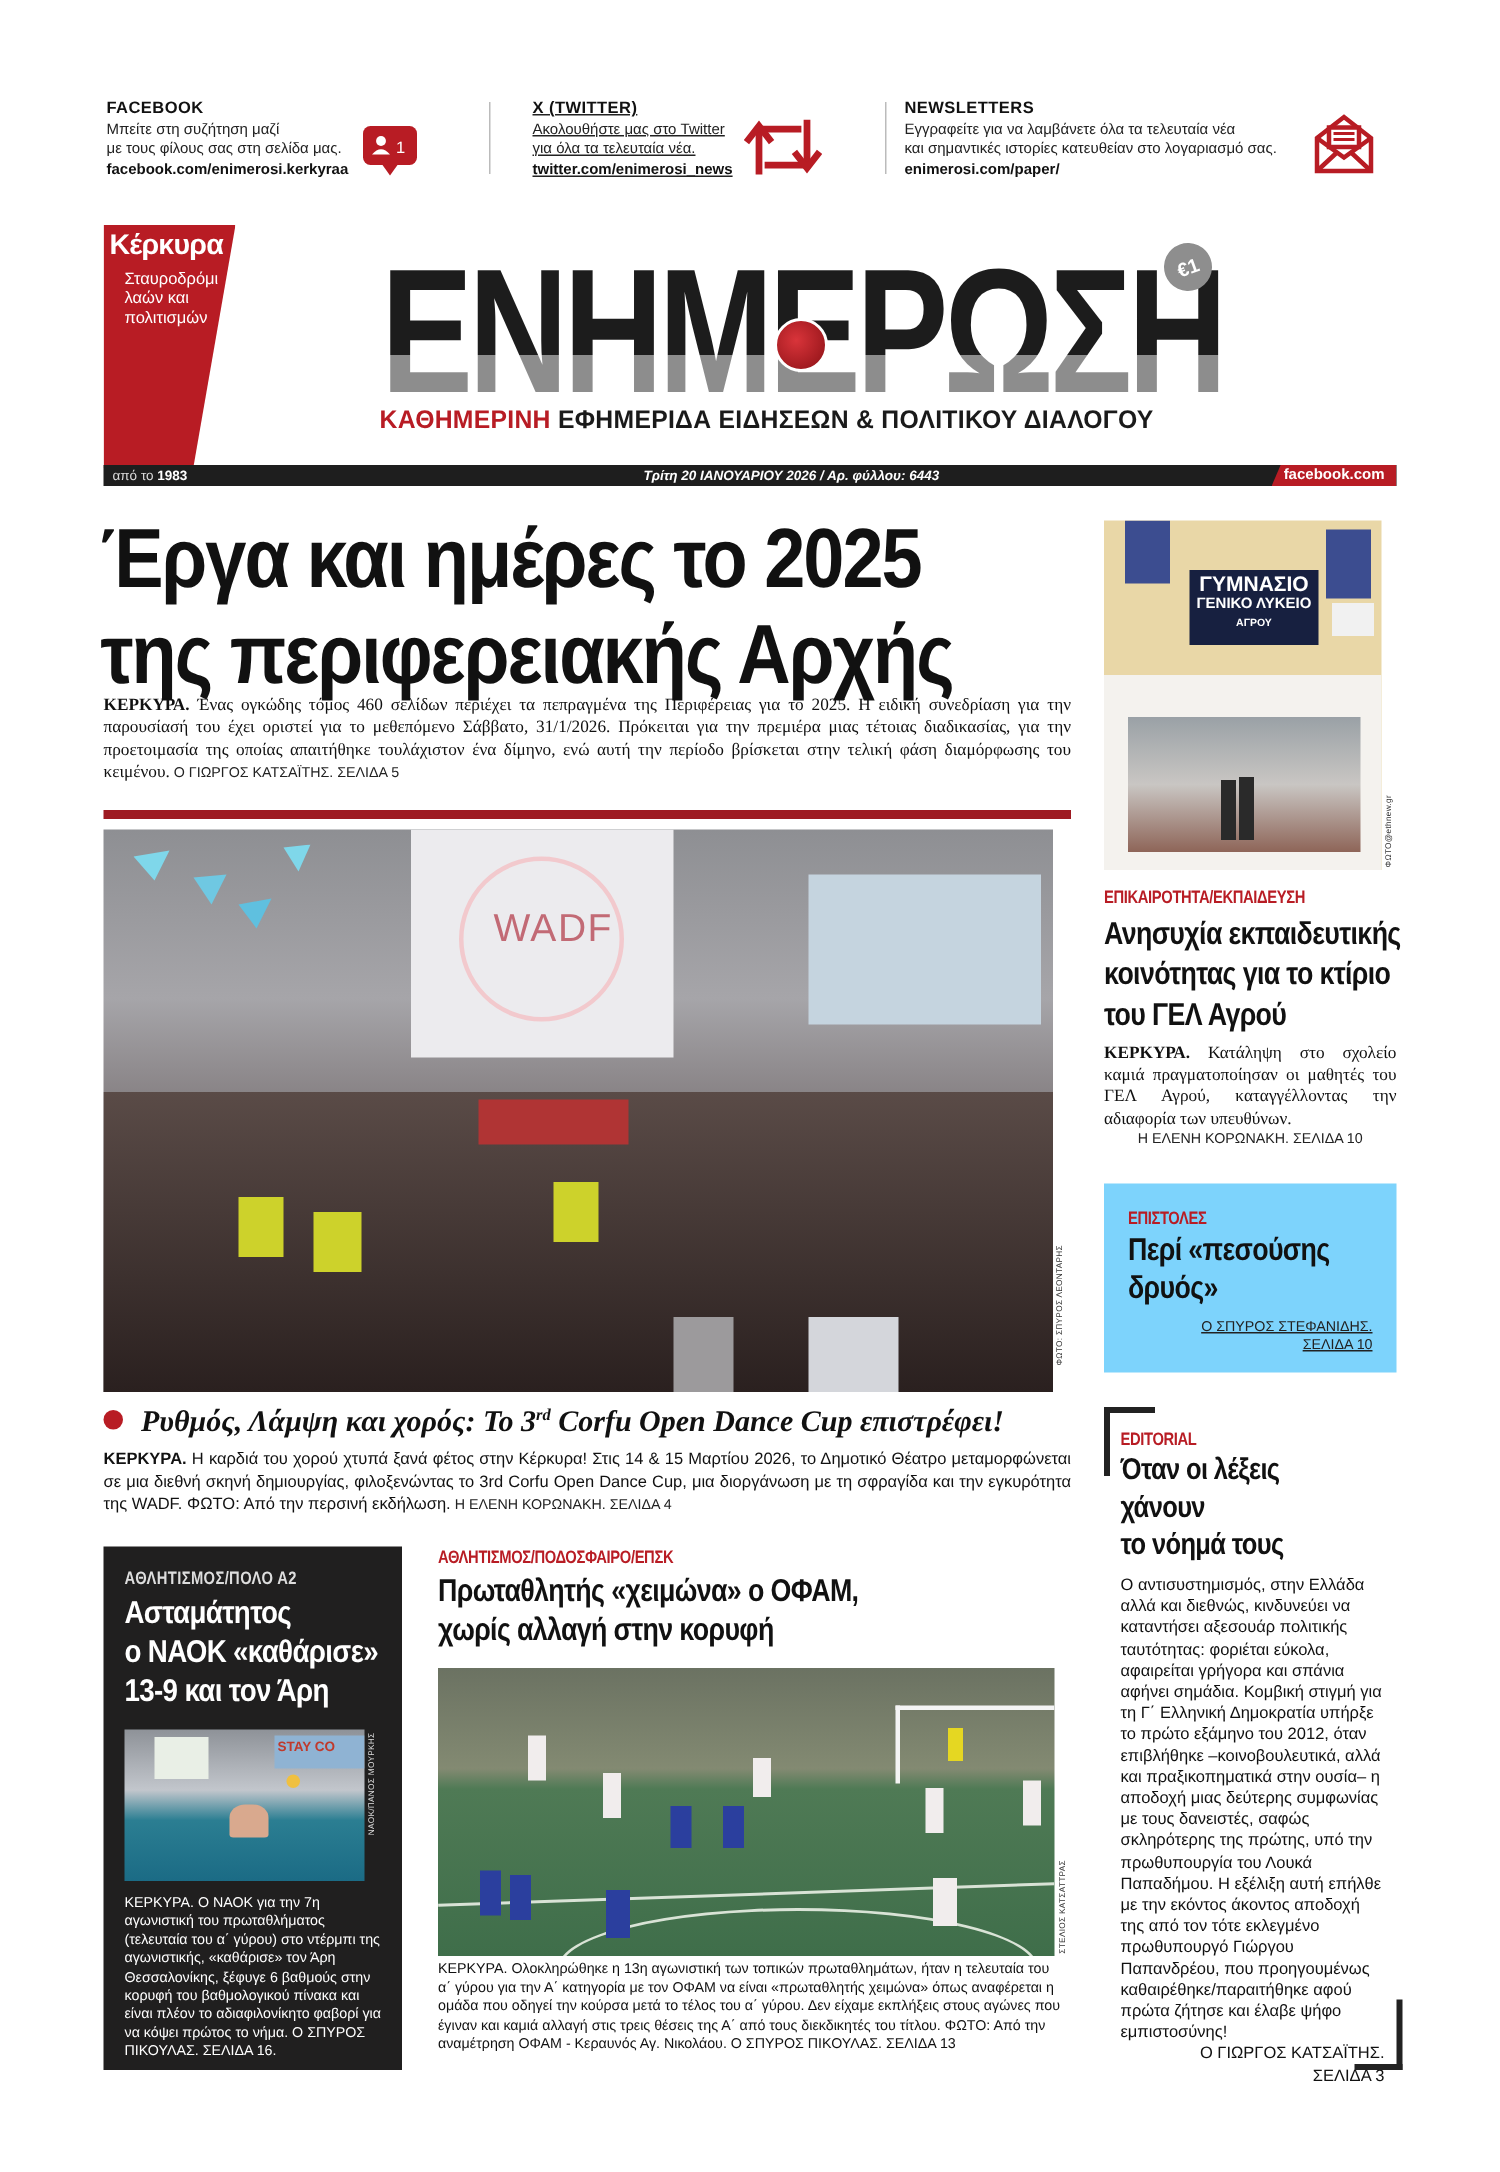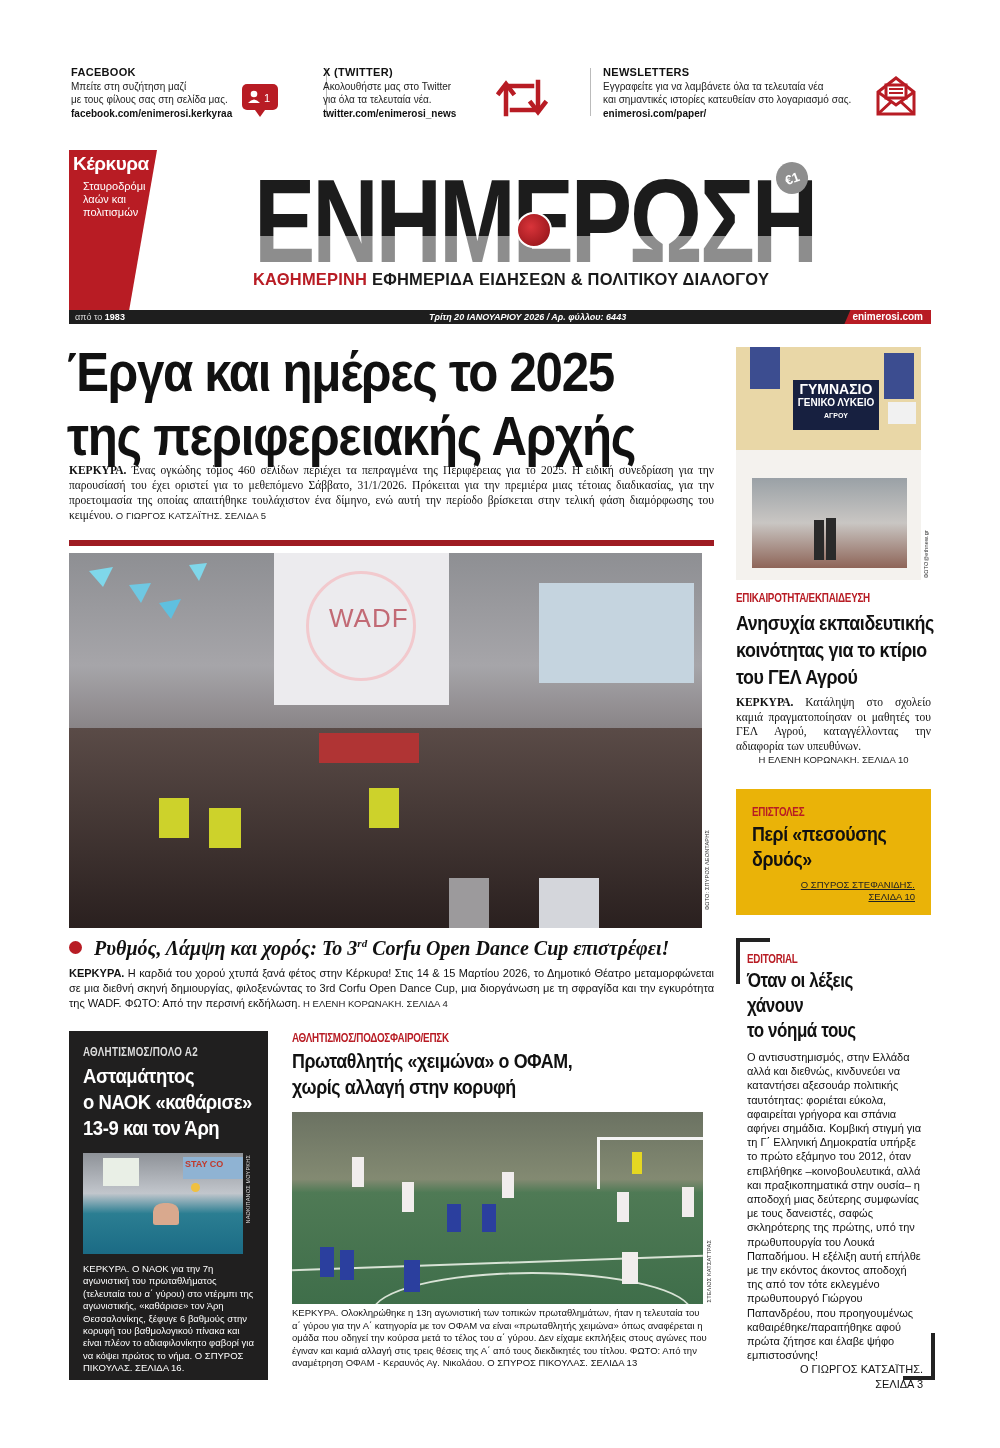--- a/index.html
+++ b/index.html
@@ -54,21 +54,21 @@
   .dance-title { position: absolute; left: 69px; top: 937px; font-family: "Liberation Serif", serif; font-style: italic; font-weight: 700; font-size: 20px; color: #111; white-space: nowrap; }
   .dance-title .dot { display: inline-block; width: 13px; height: 13px; border-radius: 50%; background: #b81c24; margin-right: 12px; vertical-align: 1px; }
   .dance-title sup { font-size: 11px; }
   .dance-text { position: absolute; left: 69px; top: 966px; width: 645px; font-size: 11px; line-height: 15px; text-align: justify; color: #111; }
 
   
   .section-kicker { font-family: "Liberation Sans", sans-serif; font-weight: 700; font-size: 12px; color: #b81c24; letter-spacing: -0.3px; transform: scaleX(0.82); transform-origin: left; white-space: nowrap; }
   .side-title { font-family: "Liberation Sans", sans-serif; font-weight: 700; font-size: 21px; line-height: 27px; letter-spacing: -0.5px; color: #111; transform: scaleX(0.85); transform-origin: left top; white-space: nowrap; }
   .side-text { font-family: "Liberation Serif", serif; font-size: 11.5px; line-height: 14.5px; text-align: justify; color: #111; }
 
-  .epistoles { position: absolute; left: 736px; top: 789px; width: 195px; height: 126px; background: #eab308; padding: 16px 16px; }
+  .epistoles { position: absolute; left: 736px; top: 789px; width: 195px; height: 126px; background: #7dd3fc; padding: 16px 16px; }
   .editorial-bracket-top { position: absolute; left: 736px; top: 938px; width: 34px; height: 4px; background: #222; }
   .editorial-bracket-left { position: absolute; left: 736px; top: 938px; width: 4px; height: 46px; background: #222; }
   .editorial-bracket-bottom { position: absolute; left: 903px; top: 1376px; width: 32px; height: 4px; background: #222; }
   .editorial-bracket-right { position: absolute; left: 931px; top: 1333px; width: 4px; height: 47px; background: #222; }
   .edit-text { position: absolute; left: 747px; top: 1050px; width: 176px; font-family: "Liberation Sans", sans-serif; font-size: 11px; line-height: 14.2px; color: #111; }
 
   
   .dark-box { position: absolute; left: 69px; top: 1031px; width: 199px; height: 349px; background: #201f1f; color: #fff; padding: 14px 14px; }
   .dark-box .kick { font-family: "Liberation Sans", sans-serif; font-weight: 700; font-size: 12px; color: #ddd; transform: scaleX(0.82); transform-origin: left; white-space: nowrap; letter-spacing: 0.3px; }
   .dark-box .ttl { font-weight: 700; font-size: 21px; line-height: 26px; letter-spacing: -0.5px; transform: scaleX(0.88); transform-origin: left top; white-space: nowrap; margin-top: 4px; }
@@ -92,21 +92,21 @@
   <svg width="36" height="34" viewBox="0 0 36 34">
     <rect x="0" y="0" width="36" height="26" rx="5" fill="#b81c24"></rect>
     <polygon points="13,26 23,26 18,33" fill="#b81c24"></polygon>
     <circle cx="12" cy="10" r="3.3" fill="#fff"></circle>
     <path d="M6 19 Q12 12 18 19 Z" fill="#fff"></path>
     <text x="22" y="18" font-size="11" fill="#fff" font-family="Liberation Sans, sans-serif">1</text>
   </svg>
 </div>
 <div class="vsep" style="left:326px;"></div>
 
-<div class="social-block" style="left:323px;">
+<div class="social-block" style="left:355px;text-decoration:underline;">
   <div class="social-title">X (TWITTER)</div>
   <div>Ακολουθήστε μας στο Twitter</div>
   <div>για όλα τα τελευταία νέα.</div>
   <div class="social-link">twitter.com/enimerosi_news</div>
 </div>
 <div class="social-icon" style="left:496px;top:78px;">
   <svg width="52" height="40" viewBox="0 0 52 40" fill="none" stroke="#b81c24" stroke-width="4.5" stroke-linecap="square">
     <path d="M10 36 V8 H36"></path>
     <path d="M3 15 L10 6 L17 15"></path>
     <path d="M42 4 V32 H16"></path>
@@ -144,21 +144,21 @@
 <div class="logo-wrap">
   <div class="logo-text">ΕΝΗΜΕΡΩΣΗ</div>
   <div class="logo-globe"></div>
 </div>
 <div class="price-badge">€1</div>
 <div class="tagline"><span class="red">ΚΑΘΗΜΕΡΙΝΗ</span><span> ΕΦΗΜΕΡΙΔΑ ΕΙΔΗΣΕΩΝ &amp; ΠΟΛΙΤΙΚΟΥ ΔΙΑΛΟΓΟΥ</span></div>
 
 <div class="date-bar">
   <span class="since"><span>από το </span><b>1983</b></span>
   <span class="issue">Τρίτη 20 ΙΑΝΟΥΑΡΙΟΥ 2026 / Αρ. φύλλου: 6443</span>
-  <span class="site">enimerosi.com</span>
+  <span class="site">facebook.com</span>
 </div>
 
 <div class="lead-title">
   <div>Έργα και ημέρες το 2025</div>
   <div>της περιφερειακής Αρχής</div>
 </div>
 <div class="lead-text"><b>ΚΕΡΚΥΡΑ.</b><span> Ένας ογκώδης τόμος 460 σελίδων περιέχει τα πεπραγμένα της Περιφέρειας για το 2025. Η ειδική συνεδρίαση για την παρουσίασή του έχει οριστεί για το μεθεπόμενο Σάββατο, 31/1/2026. Πρόκειται για την πρεμιέρα μιας τέτοιας διαδικασίας, για την προετοιμασία της οποίας απαιτήθηκε τουλάχιστον ένα δίμηνο, ενώ αυτή την περίοδο βρίσκεται στην τελική φάση διαμόρφωσης του κειμένου.</span><span class="byline-small"> Ο ΓΙΩΡΓΟΣ ΚΑΤΣΑΪΤΗΣ. ΣΕΛΙΔΑ 5</span></div>
 <div class="red-rule"></div>
 
 <div class="photo" style="left:69px;top:553px;width:633px;height:375px;background:linear-gradient(180deg,#8e8f93 0%,#a6a5a9 30%,#7b7476 55%,#3a3231 80%,#2a2322 100%);">

